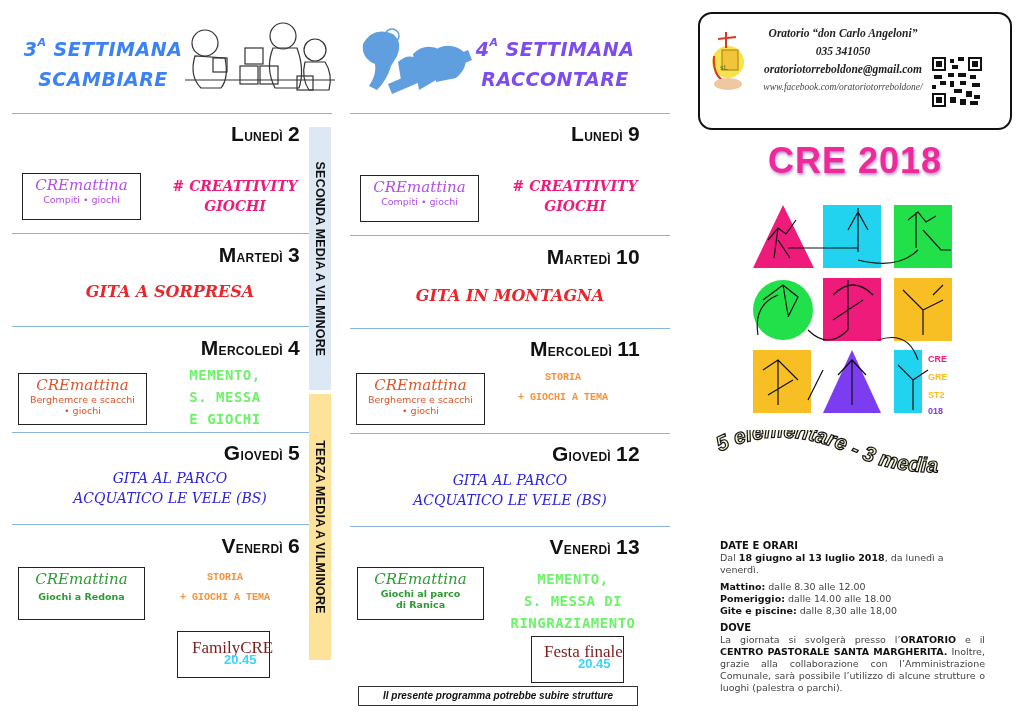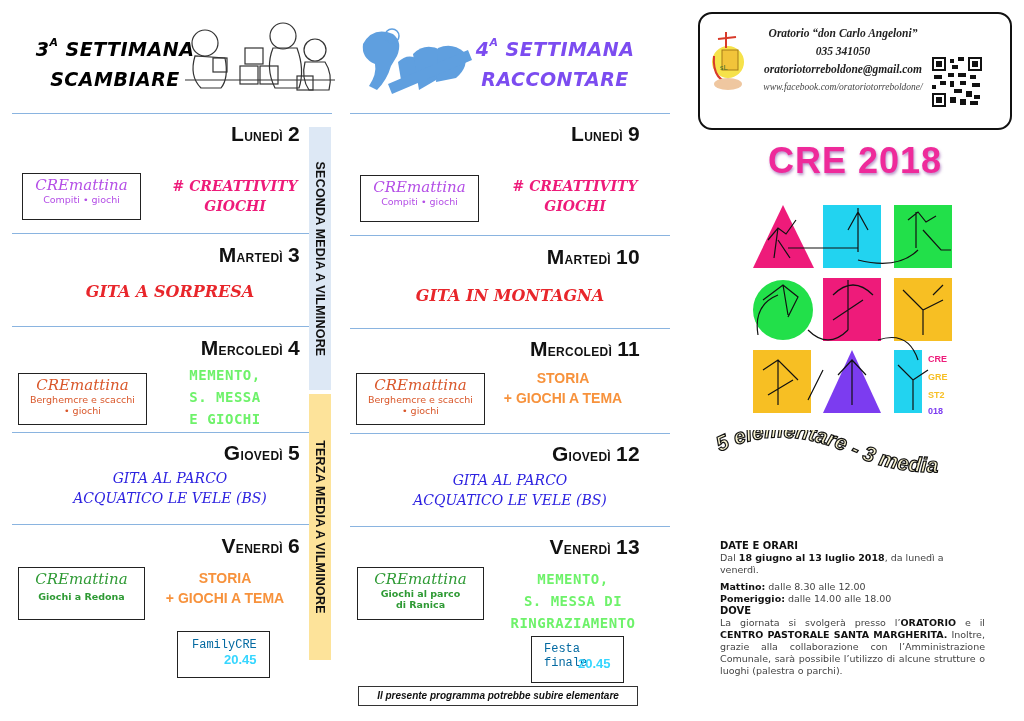--- a/index.html
+++ b/index.html
@@ -8,42 +8,42 @@
 
   .col { position: absolute; top: 0; height: 721px; }
   .col-left { left: 0; width: 340px; }
   .col-mid { left: 340px; width: 340px; }
   .col-right { left: 680px; width: 344px; }
 
   
   .week-head { position: absolute; top: 28px; height: 70px; }
   .week-title { font-family: "DejaVu Sans", sans-serif; font-weight: bold; font-style: italic; font-size: 19px; line-height: 30px; text-align: center; letter-spacing: 0.5px; }
   .week-title sup { font-size: 11px; vertical-align: 10px; }
-  .col-left .week-head .txt { position: absolute; left: 30px; top: 0; width: 170px; color: #000000; }
+  .col-left .week-head .txt { position: absolute; left: 18px; top: 0; width: 170px; color: #3b82f6; }
   .col-mid .week-head .txt { position: absolute; left: 130px; top: 0; width: 170px; color: #7c4cf0; }
 
   .illus { position: absolute; }
 
   .hline { position: absolute; height: 1px; background: #8ab4e0; }
   .day-name { position: absolute; font-family: "Liberation Sans", sans-serif; font-weight: bold; font-size: 17px; text-align: right; font-variant: small-caps; letter-spacing: 0.3px; }
   .day-name .big { font-size: 21px; }
 
   .cre-box { position: absolute; border: 1.5px solid #222; background: #fff; text-align: center; padding-top: 2px; }
   .cre-title { font-family: "DejaVu Serif", serif; font-style: italic; font-size: 15px; line-height: 18px; }
   .cre-sub { font-family: "DejaVu Sans", sans-serif; font-size: 9.5px; line-height: 11px; }
 
   .act { position: absolute; text-align: center; font-family: "DejaVu Serif", serif; font-weight: bold; font-style: italic; line-height: 20px; }
   .act-pink { color: #ee1b7a; font-size: 14px; }
   .act-red { color: #e8262b; font-size: 16px; }
   .act-blue { color: #2d22e0; font-size: 14px; font-weight: normal; }
   .act-green { color: #6ef26a; font-size: 14px; font-family: "DejaVu Sans Mono", monospace; font-style: normal; font-weight: bold; letter-spacing: 0.5px; line-height: 22px; }
-  .act-orange { color: #f7923c; font-size: 14px; font-family: Liberation Sans, sans-serif; font-style: normal; }
+  .act-orange { color: #f7923c; font-size: 10px; font-family: Liberation Mono, monospace; font-style: normal; }
 
   .evt-box { position: absolute; border: 1.5px solid #222; background: #fff; }
-  .evt-title { position: absolute; color: #0369a1; font-family: Liberation Mono, monospace; font-size: 12px; }
+  .evt-title { position: absolute; color: #7f1d1d; font-family: Liberation Serif, serif; font-size: 17px; }
   .evt-time { position: absolute; color: #36d6ff; font-family: "Liberation Sans", sans-serif; font-weight: bold; font-size: 13px; }
 
   .side-bar { position: absolute; width: 22px; }
   .side-bar span { position: absolute; left: 50%; top: 50%; transform: translate(-50%, -50%) rotate(90deg); white-space: nowrap; font-family: "Liberation Sans", sans-serif; font-weight: bold; font-size: 12.5px; color: #111; letter-spacing: 0.2px; }
 
   .disclaimer { position: absolute; left: 18px; top: 686px; width: 280px; height: 20px; border: 1.2px solid #333; text-align: center; font-family: "Liberation Sans", sans-serif; font-size: 10px; font-weight: bold; font-style: italic; line-height: 18px; }
 
   
   .info-card { position: absolute; left: 18px; top: 12px; width: 314px; height: 118px; border: 2.5px solid #111; border-radius: 14px; background: #fff; }
   .logo { position: absolute; left: 10px; top: 12px; width: 40px; height: 70px; }
@@ -231,21 +231,21 @@
   <div class="act act-green" style="left:148px;top:568px;width:170px">
     <div>MEMENTO,</div>
       <div>S. MESSA DI</div>
       <div>RINGRAZIAMENTO</div>
   </div>
   <div class="evt-box" style="left:191px;top:636px;width:93px;height:47px">
     <div class="evt-title" style="left:12px;top:5px">Festa finale</div>
     <div class="evt-time" style="left:46px;top:19px">20.45</div>
   </div>
 
-  <div class="disclaimer">Il presente programma potrebbe subire elementare</div>
+  <div class="disclaimer">Il presente programma potrebbe subire strutture</div>
 </div>
 
 <div class="col col-right">
   <div class="info-card">
     <svg class="logo" viewBox="0 0 40 70" width="40" height="70">
       <circle cx="18" cy="36" r="16" fill="#f6e24a"></circle>
       <path d="M4 30 q-2 26 20 28" fill="none" stroke="#d83a2a" stroke-width="2"></path>
       <line x1="16" y1="6" x2="16" y2="22" stroke="#d83a2a" stroke-width="2"></line>
       <line x1="8" y1="13" x2="26" y2="11" stroke="#d83a2a" stroke-width="2"></line>
       <rect x="12" y="24" width="16" height="20" fill="#f2c43a" stroke="#a57a18"></rect>
@@ -334,16 +334,17 @@
     <text font-family="Liberation Sans, sans-serif" font-weight="bold" font-style="italic" font-size="21" fill="#f8f3d0" stroke="#111" stroke-width="1.2">
       <textPath href="#wavePath">5 elementare - 3 media</textPath>
     </text>
   </svg>
 
   <div class="dates">
     <div class="h">DATE E ORARI</div>
     <p><span>Dal </span><b>18 giugno al 13 luglio 2018</b><span>, da lunedì a venerdì.</span></p>
     <div><b>Mattino:</b><span> dalle 8.30 alle 12.00</span></div>
     <div><b>Pomeriggio:</b><span> dalle 14.00 alle 18.00</span></div>
+    <p><b>Gite e piscine:</b><span> dalle 8,30 alle 18,00</span></p>
     <div class="h">DOVE</div>
     <div class="just"><span>La giornata si svolgerà presso l’</span><b>ORATORIO</b><span> e il </span><b>CENTRO PASTORALE SANTA MARGHERITA.</b><span> Inoltre, grazie alla collaborazione con l’Amministrazione Comunale, sarà possibile l’utilizzo di alcune strutture o luoghi (palestra o parchi).</span></div>
   </div>
 </div>
 
 </body></html>

